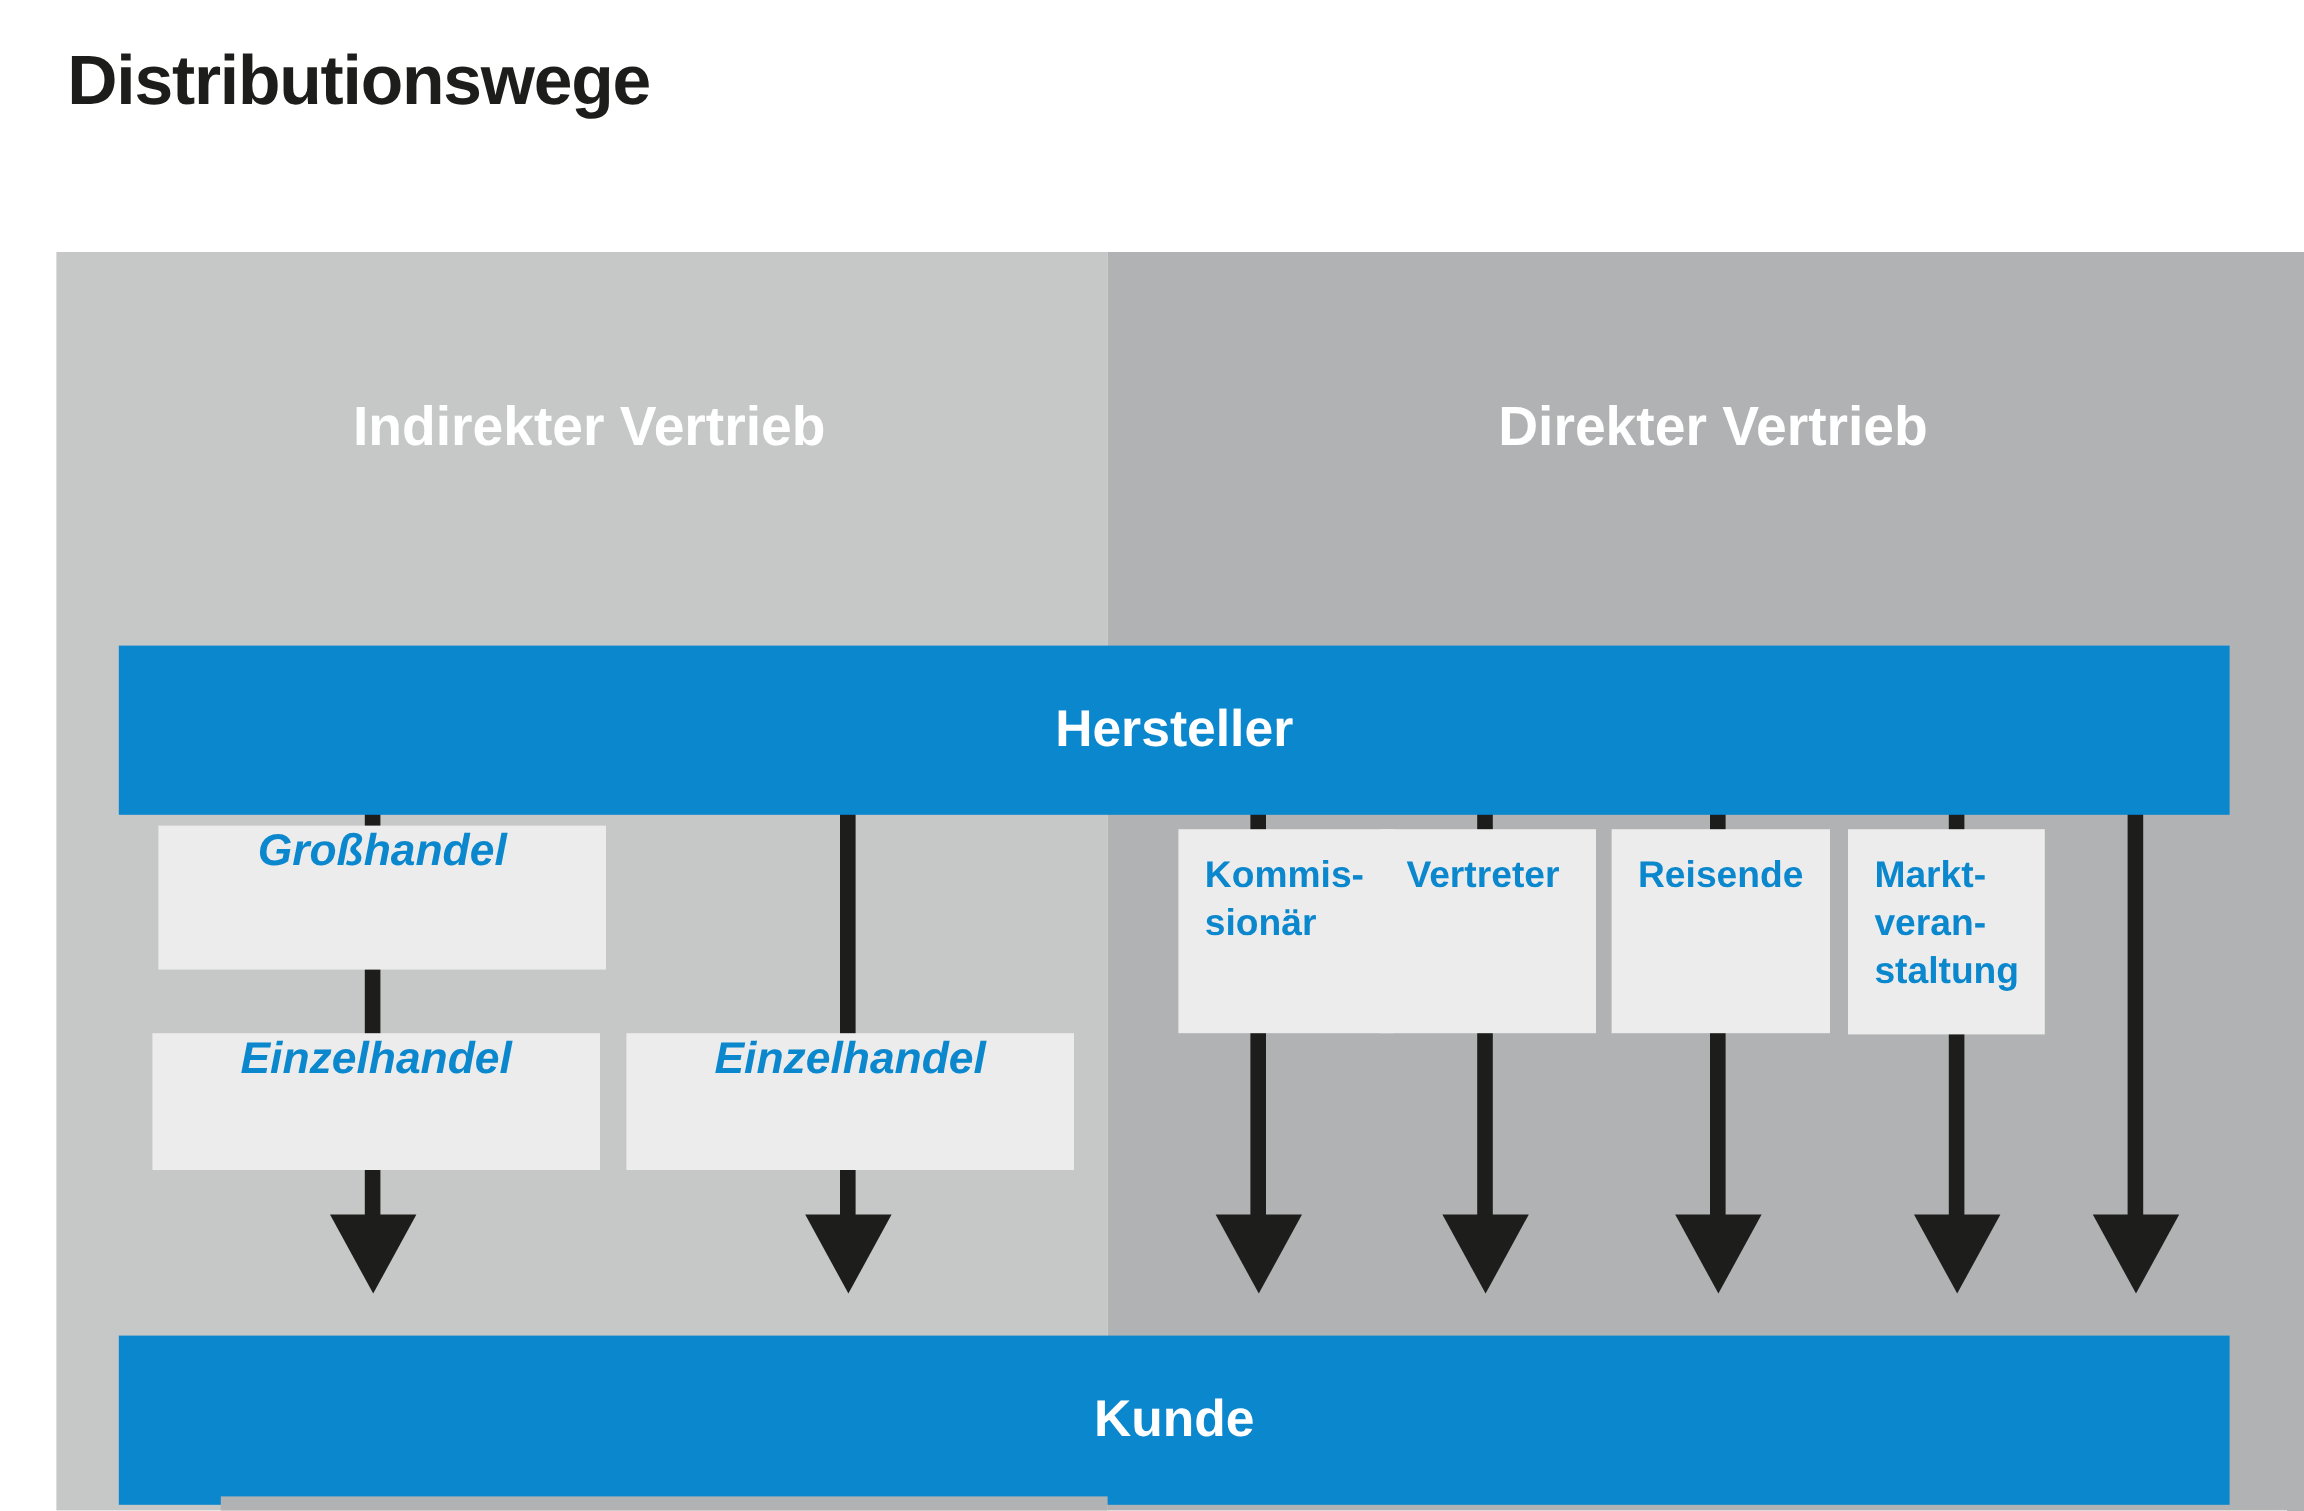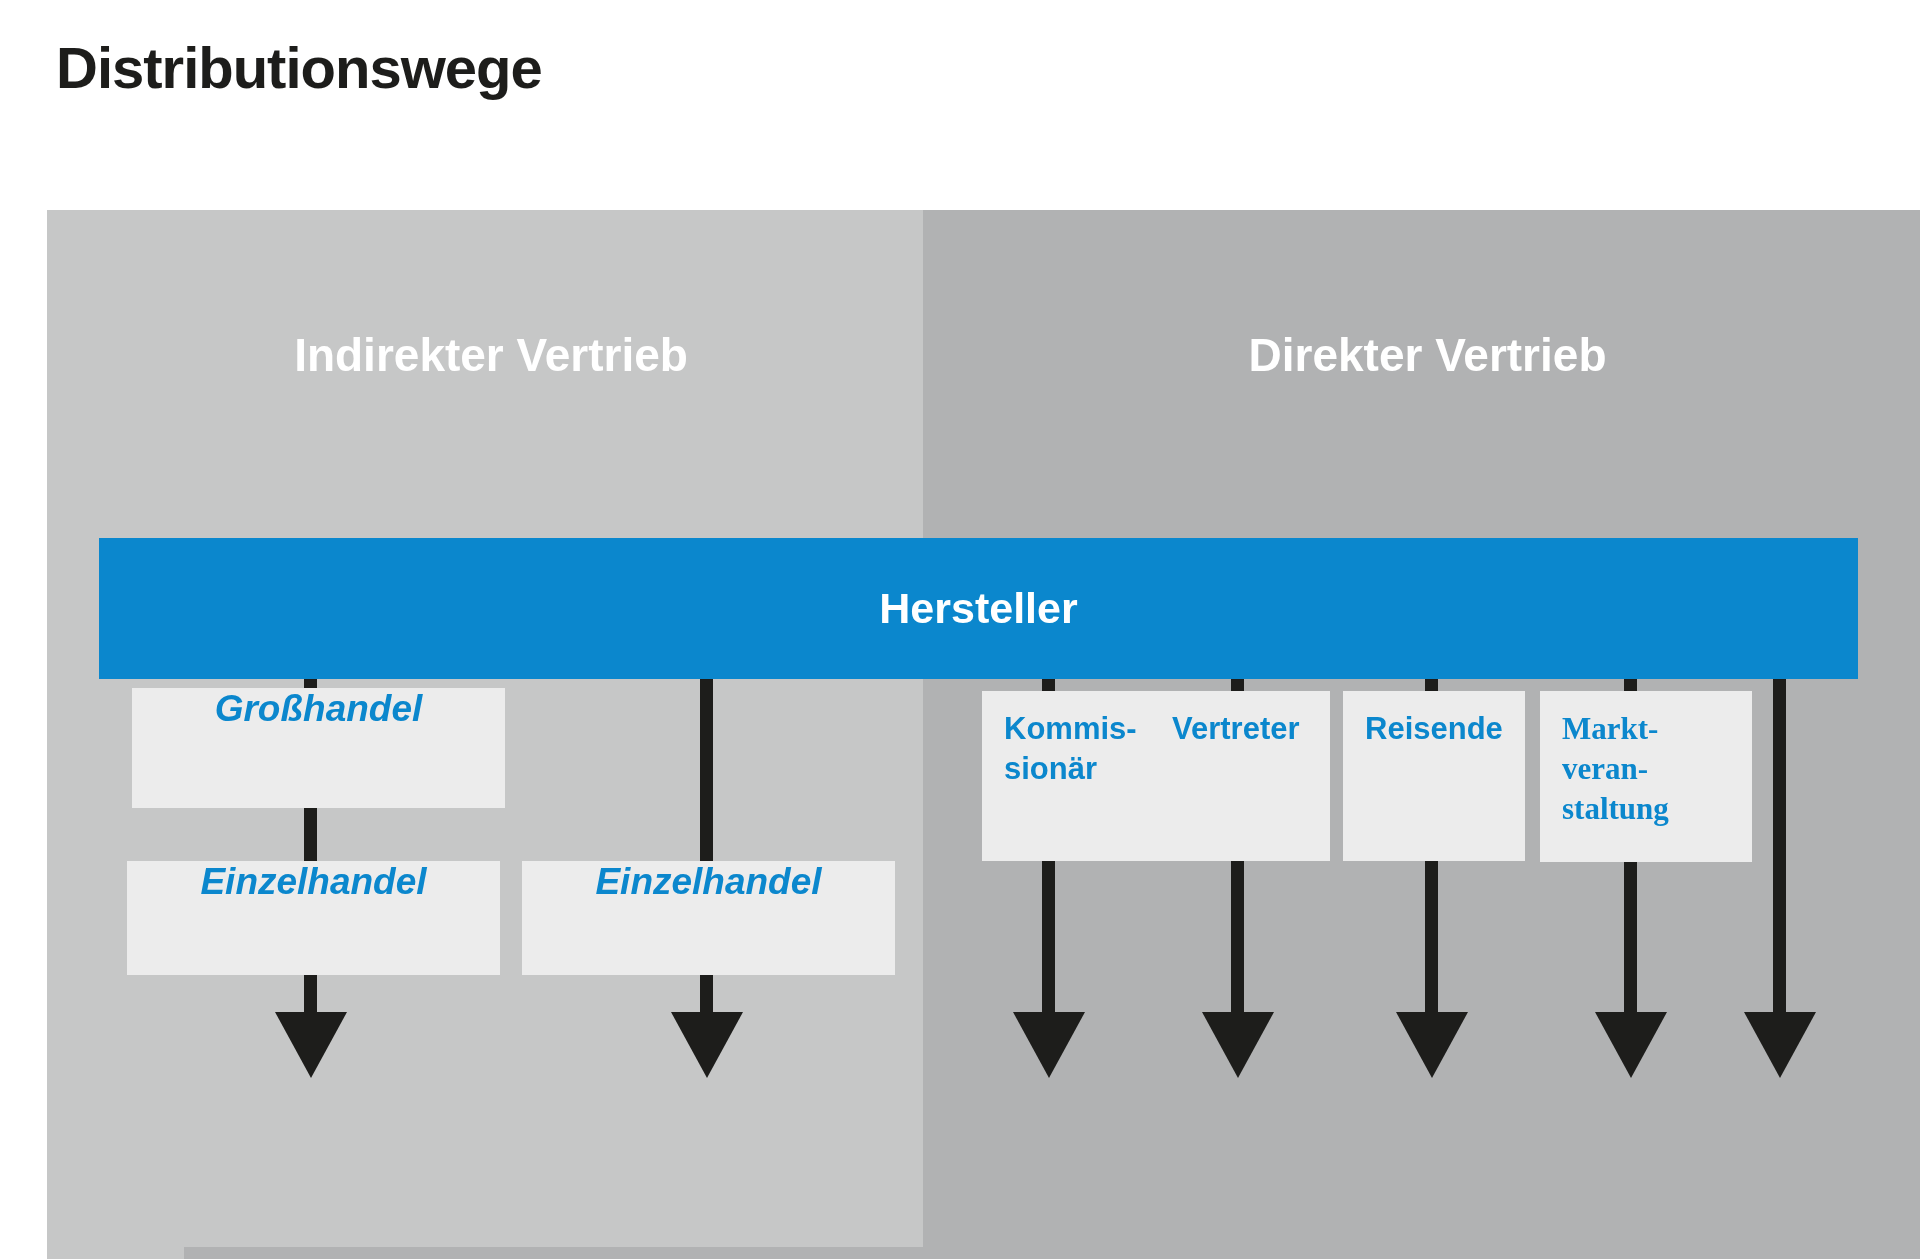--- a/index.html
+++ b/index.html
@@ -70,21 +70,21 @@
     padding:18px 8px 0 22px;
     font-size:31px;line-height:40px;
   }
   .prewrap{white-space:pre-line;}
   .box-grosshandel{left:132px;top:688px;width:373px;height:120px;}
   .box-einzelhandel-1{left:127px;top:861px;width:373px;height:114px;}
   .box-einzelhandel-2{left:522px;top:861px;width:373px;height:114px;}
   .box-kommissionaer{left:958px;top:691px;width:180px;height:170px;margin-left:24px;}
   .box-vertreter{left:1150px;top:691px;width:180px;height:170px;}
   .box-reisende{left:1343px;top:691px;width:182px;height:170px;}
-  .box-markt{left:1540px;top:691px;width:212px;height:171px;font-family:Liberation Serif, serif;}
+  .box-markt{left:1540px;top:691px;width:164px;height:171px;}
   .arrow-1{left:275px;}
   .arrow-2{left:671px;}
   .arrow-3{left:1013px;}
   .arrow-4{left:1202px;}
   .arrow-5{left:1396px;}
   .arrow-6{left:1595px;}
   .arrow-7{left:1744px;}
   .bottom-strip{
     position:absolute;left:184px;top:1247px;width:739px;height:12px;
     background:var(--panel-dark);z-index:4;
@@ -128,20 +128,23 @@
       <div class="head"></div>
     </div>
   <div class="arrow arrow-7">
       <div class="shaft"></div>
       <div class="head"></div>
     </div>
 
   <div class="bar bar-top">
     <span>Hersteller</span>
   </div>
+  <div class="bar bar-bottom">
+    <span>Kunde</span>
+  </div>
 
   <div class="node node-center box-grosshandel">
     <span>Großhandel</span>
   </div>
   <div class="node node-center box-einzelhandel-1">
     <span>Einzelhandel</span>
   </div>
   <div class="node node-center box-einzelhandel-2">
     <span>Einzelhandel</span>
   </div>

